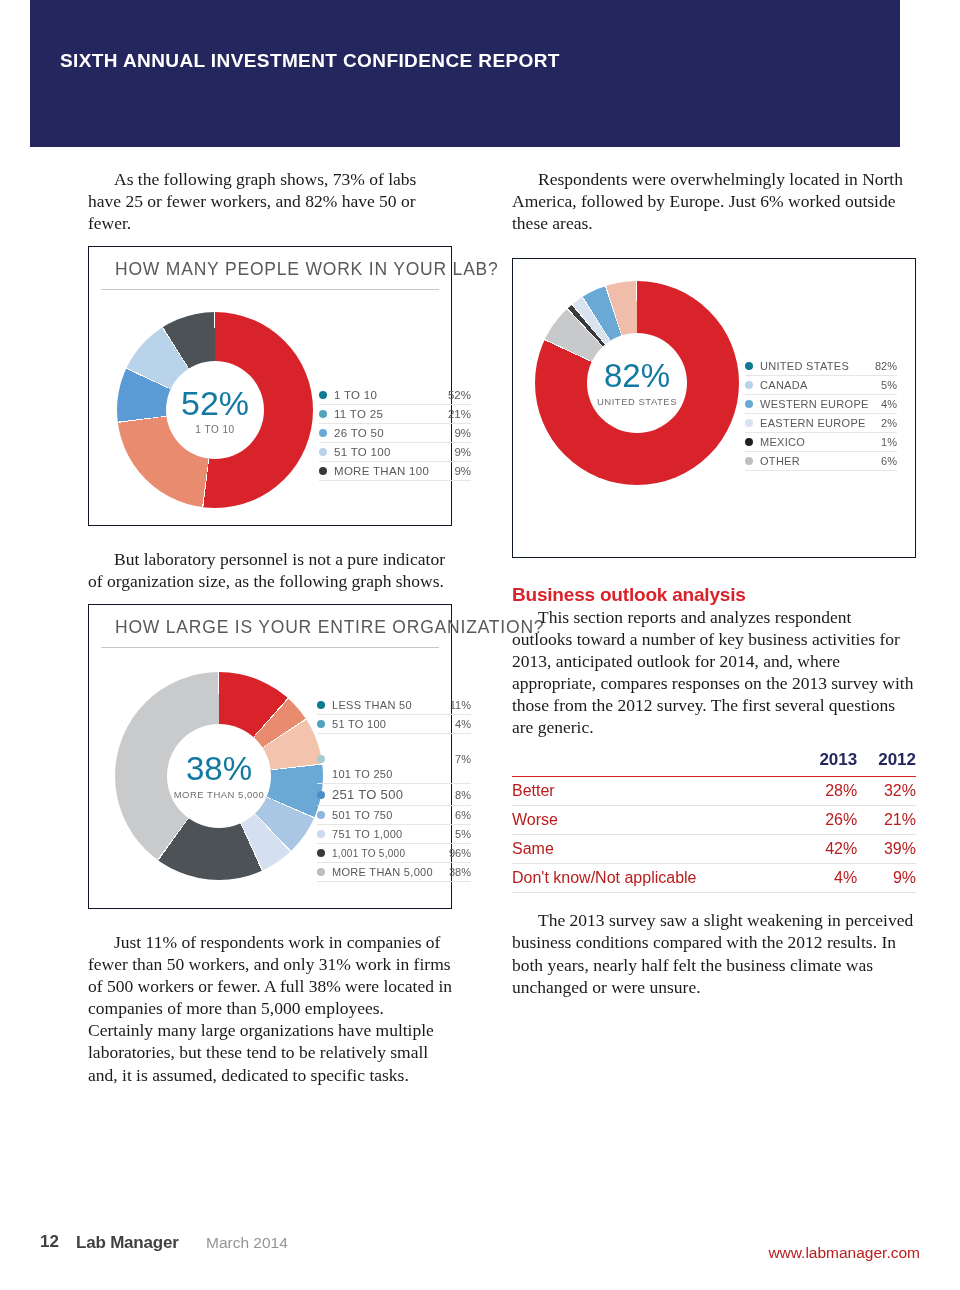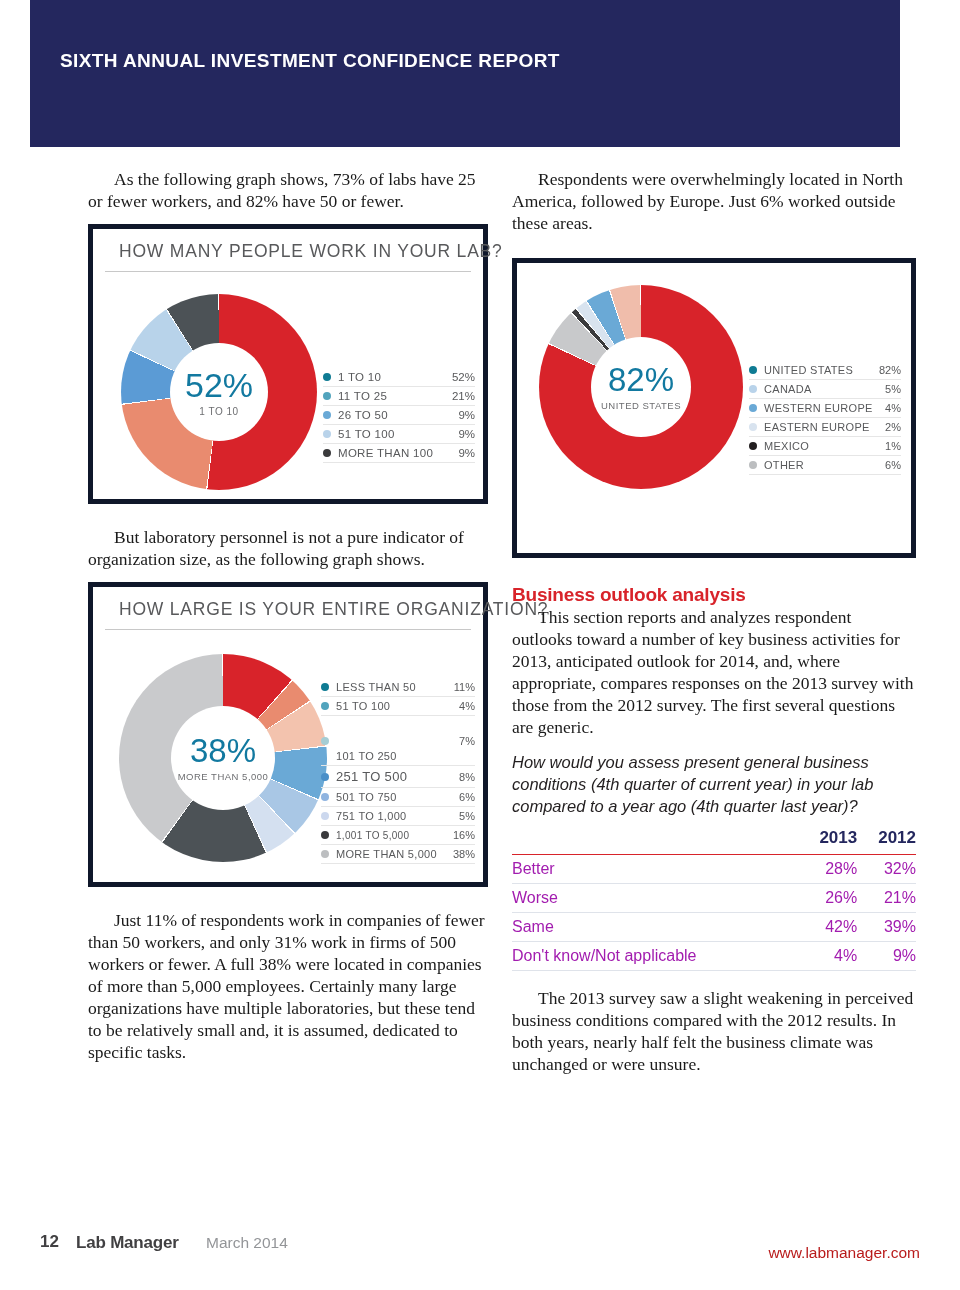--- a/index.html
+++ b/index.html
@@ -15,31 +15,31 @@
     position:absolute;left:30px;top:0;width:870px;height:147px;
     background:#24275e;
   }
   .banner-title{
     position:absolute;left:30px;top:50px;
     color:#ffffff;font-family:"Liberation Sans",sans-serif;
     font-weight:bold;font-size:19px;letter-spacing:.4px;
   }
 
   
-  .col-left{position:absolute;left:88px;top:168px;width:400px;}
+  .col-left{position:absolute;left:88px;top:168px;width:364px;}
   .col-right{position:absolute;left:512px;top:168px;width:404px;}
 
   p.body{
     margin:0 0 12px 0;font-size:17.5px;line-height:1.26;color:#1a1a1a;
     text-indent:26px;font-family:"Liberation Serif",serif;
   }
 
   
   .card{
-    border:5px solid #0f172a;background:#fff;position:relative;
+    border:1px solid #0f172a;background:#fff;position:relative;
     box-sizing:border-box;
   }
   .card-title{
     font-family:"Liberation Sans",sans-serif;
     color:#58595b;font-size:17.5px;letter-spacing:.8px;
     padding:12px 0 9px 14px;border-bottom:1px solid #c8c8c8;
     margin:0 12px;white-space:nowrap;
   }
   .card-title.small{font-size:16px;padding-left:10px;letter-spacing:.5px;}
   .chart-body{position:relative;height:100%;}
@@ -90,21 +90,21 @@
   table.data{
     width:100%;border-collapse:collapse;
     font-family:"Liberation Sans",sans-serif;margin-top:4px;
   }
   table.data th{
     font-size:17px;color:#24275e;font-weight:bold;text-align:right;
     padding:0 0 6px 0;border-bottom:1.5px solid #d8232a;
   }
   table.data th.blank{border-bottom:1.5px solid #d8232a;}
   table.data td{
-    font-size:16px;color:#a21caf;padding:5px 0 5px 0;
+    font-size:16px;color:#b91c1c;padding:5px 0 5px 0;
     border-bottom:1px solid #dfe3ea;text-align:right;
   }
   table.data td.lbl{text-align:left;}
   table.data tr:last-child td{border-bottom:1px solid #dfe3ea;}
 
   
   .footer{
     position:absolute;left:40px;right:40px;bottom:34px;height:24px;
     font-family:"Liberation Sans",sans-serif;
   }
@@ -203,21 +203,21 @@
               <span class="lg-val" style="font-size: 11px;">6%</span>
             </div>
             <div class="legend-row">
               <span class="dot" style="background: rgb(204, 216, 238);"></span>
               <span class="lg-label" style="font-size: 11px;">751 TO 1,000</span>
               <span class="lg-val" style="font-size: 11px;">5%</span>
             </div>
             <div class="legend-row">
               <span class="dot" style="background: rgb(58, 58, 60);"></span>
               <span class="lg-label" style="font-size: 10px;">1,001 TO 5,000</span>
-              <span class="lg-val" style="font-size: 11px;">16%</span>
+              <span class="lg-val" style="font-size: 11px;">96%</span>
             </div>
             <div class="legend-row">
               <span class="dot" style="background: rgb(188, 190, 192);"></span>
               <span class="lg-label" style="font-size: 11px;">MORE THAN 5,000</span>
               <span class="lg-val" style="font-size: 11px;">38%</span>
             </div>
           </div>
       </div>
     </div>
 
@@ -268,21 +268,20 @@
               <span class="lg-val" style="font-size: 11px;">6%</span>
             </div>
           </div>
       </div>
     </div>
 
     <h2 class="sec" style="margin-top:26px;">Business outlook analysis</h2>
 
     <p class="body">This section reports and analyzes respondent outlooks toward a number of key business activities for 2013, anticipated outlook for 2014, and, where appropriate, compares responses on the 2013 survey with those from the 2012 survey. The first several questions are generic.</p>
 
-    <p class="question">How would you assess present general business conditions (4th quarter of current year) in your lab compared to a year ago (4th quarter last year)?</p>
 
     <table class="data">
       <thead>
         <tr>
           <th class="blank"></th>
           <th>2013</th>
           <th>2012</th>
         </tr>
       </thead>
       <tbody id="tbody-conditions">

